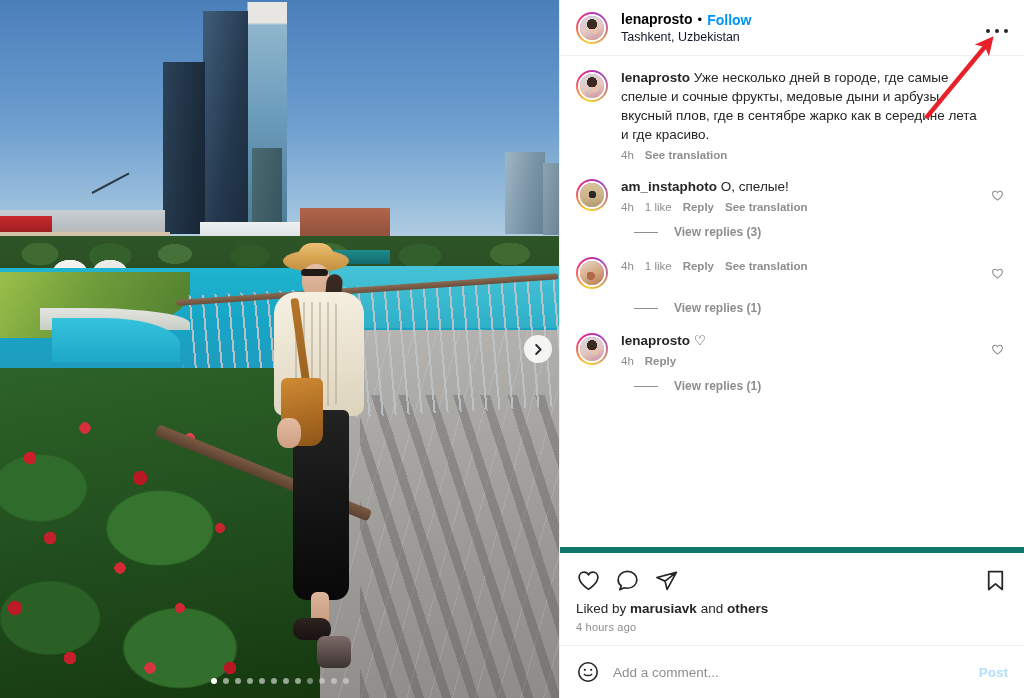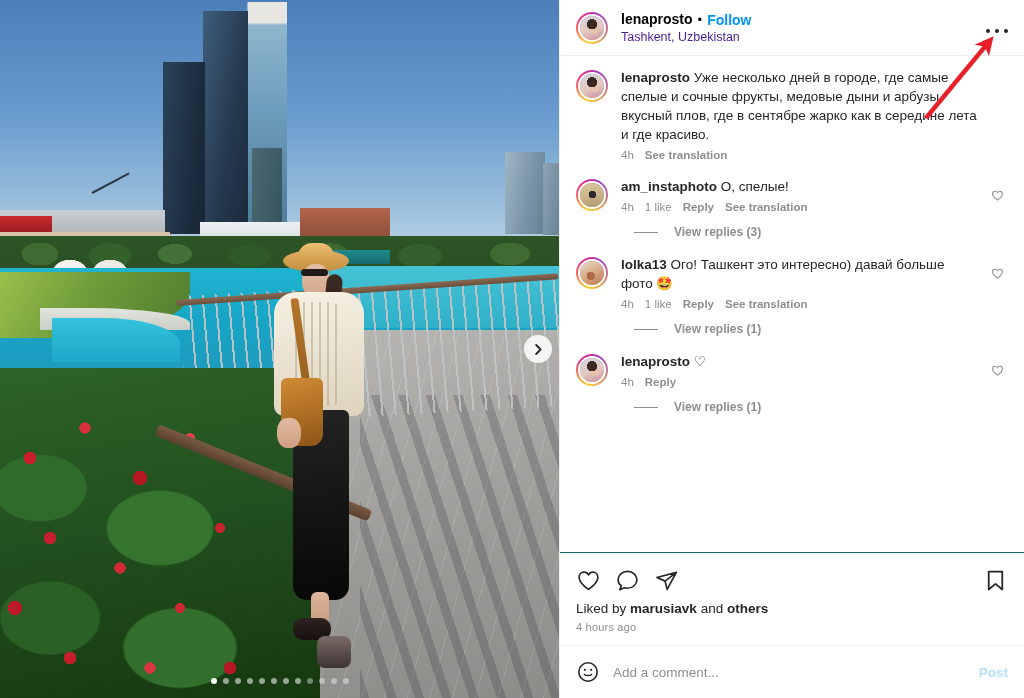--- a/index.html
+++ b/index.html
@@ -299,42 +299,42 @@
       linear-gradient(170deg,#d9c79e 0%,#c9b187 60%,#a9946c 100%); }
   .av-lolka { width:100%; height:100%;
     background:
       radial-gradient(circle 6px at 45% 62%, #b06a4a 0%, #b06a4a 70%, transparent 72%),
       linear-gradient(150deg,#e6dcc8 0%,#d5a783 55%,#b5744f 100%); }
   .hdr-txt { margin-left:13px; display:flex; flex-direction:column; gap:1px; }
   .hdr-line1 { display:flex; align-items:center; gap:5px; }
   .uname { font-size:14px; font-weight:bold; color:#000; line-height:17px; }
   .dotsep { color:#000; font-size:13px; line-height:14px; }
   .follow { font-size:14px; font-weight:bold; color:#0095f6; cursor:pointer; }
-  .loc { font-size:12.5px; color:#4c1d95; line-height:16px; }
+  .loc { font-size:12.5px; color:#0f172a; line-height:16px; }
   .more-btn {
     position:absolute; right:16px; top:24px; width:22px; height:14px;
     display:flex; align-items:center; justify-content:space-between; cursor:pointer;
   }
   .more-btn i { width:4px; height:4px; border-radius:50%; background:#262626; display:block; }
 
   .scroll { flex:1 1 auto; overflow:hidden; padding:12px 16px 0 16px; }
   .cmt { display:flex; margin-bottom:2px; position:relative; padding-right:30px; }
   .cmt .ring { margin-top:2px; }
   .cmt-body { margin-left:13px; flex:1 1 auto; }
   .cmt-text { font-size:13.5px; line-height:19px; color:#262626; }
   .cmt-text b { font-weight:bold; }
   .cmt-meta { display:flex; gap:11px; margin-top:5px; font-size:11.5px; color:#8e8e8e; }
   .cmt-meta .act { font-weight:bold; color:#8e8e8e; cursor:pointer; }
   .like-sm { position:absolute; right:4px; top:12px; cursor:pointer; }
   .replies { display:flex; align-items:center; gap:16px; margin:12px 0 16px 58px; cursor:pointer; }
   .replies .bar { width:24px; height:1px; background:#8e8e8e; display:block; }
   .replies span { font-size:12px; font-weight:bold; color:#8e8e8e; }
   .cap-block { margin-bottom:16px; }
 
-  .actions-wrap { border-top:1px solid #0f766e; padding:10px 16px 0 16px; }
+  .actions-wrap { border-top:6px solid #0f766e; padding:10px 16px 0 16px; }
   .actions { display:flex; align-items:center; position:relative; height:34px; }
   .actions .ic { margin-right:14px; cursor:pointer; display:block; }
   .actions .save { position:absolute; right:0; cursor:pointer; }
   .likedby { font-size:13.5px; color:#262626; margin-top:4px; }
   .likedby b { font-weight:bold; }
   .ago { font-size:11px; color:#8e8e8e; margin-top:5px; letter-spacing:0.2px; }
 
   .addbar {
     border-top:1px solid #efefef; display:flex; align-items:center;
     padding:14px 16px; margin-top:12px; gap:13px;
@@ -496,21 +496,20 @@
             </div>
           </div>
           <div>
             <div class="cmt">
               <div class="ring">
                 <div class="ring-inner">
                   <div class="av-lolka"></div>
                 </div>
               </div>
               <div class="cmt-body">
-                <div class="cmt-text"><b>lolka13</b> <span>Ого! Ташкент это интересно) давай больше фото 🤩</span></div>
                 <div class="cmt-meta">
                   <span>4h</span>
                   <span>1 like</span>
                   <span class="act">Reply</span>
                   <span class="act">See translation</span>
                 </div>
               </div>
               <svg class="like-sm" width="13" height="13" viewBox="0 0 24 24">
                 <path d="M12 20.5 C12 20.5 3 14.8 3 8.9 C3 6.1 5.1 4 7.7 4 C9.6 4 11.2 5.1 12 6.7 C12.8 5.1 14.4 4 16.3 4 C18.9 4 21 6.1 21 8.9 C21 14.8 12 20.5 12 20.5 Z" fill="none" stroke="#8e8e8e" stroke-width="2"></path>
               </svg>

